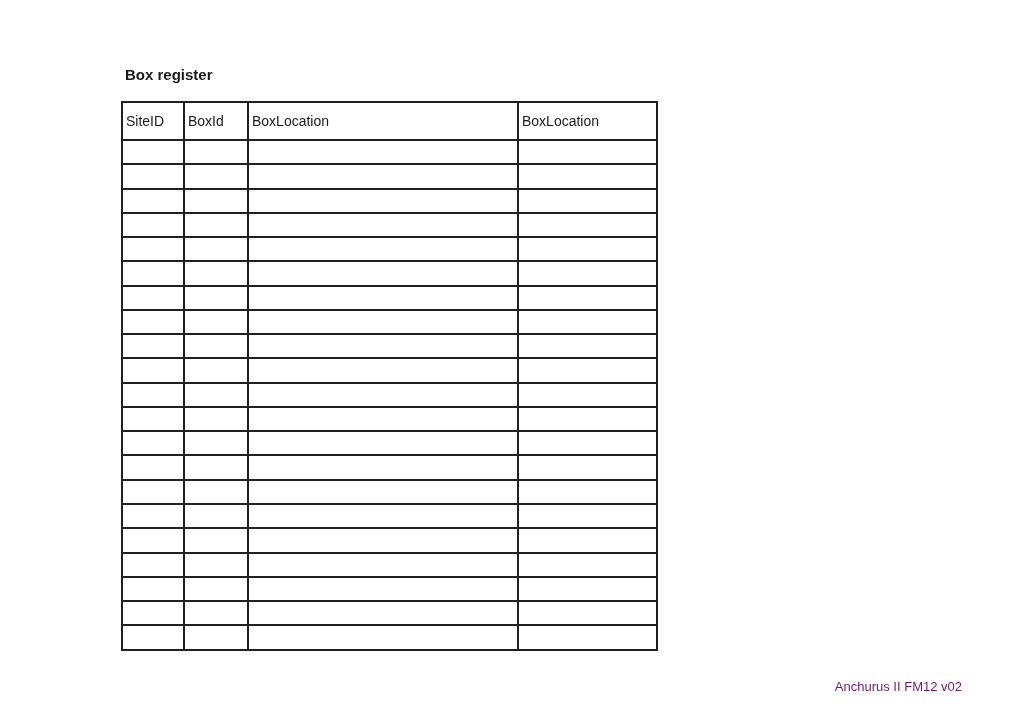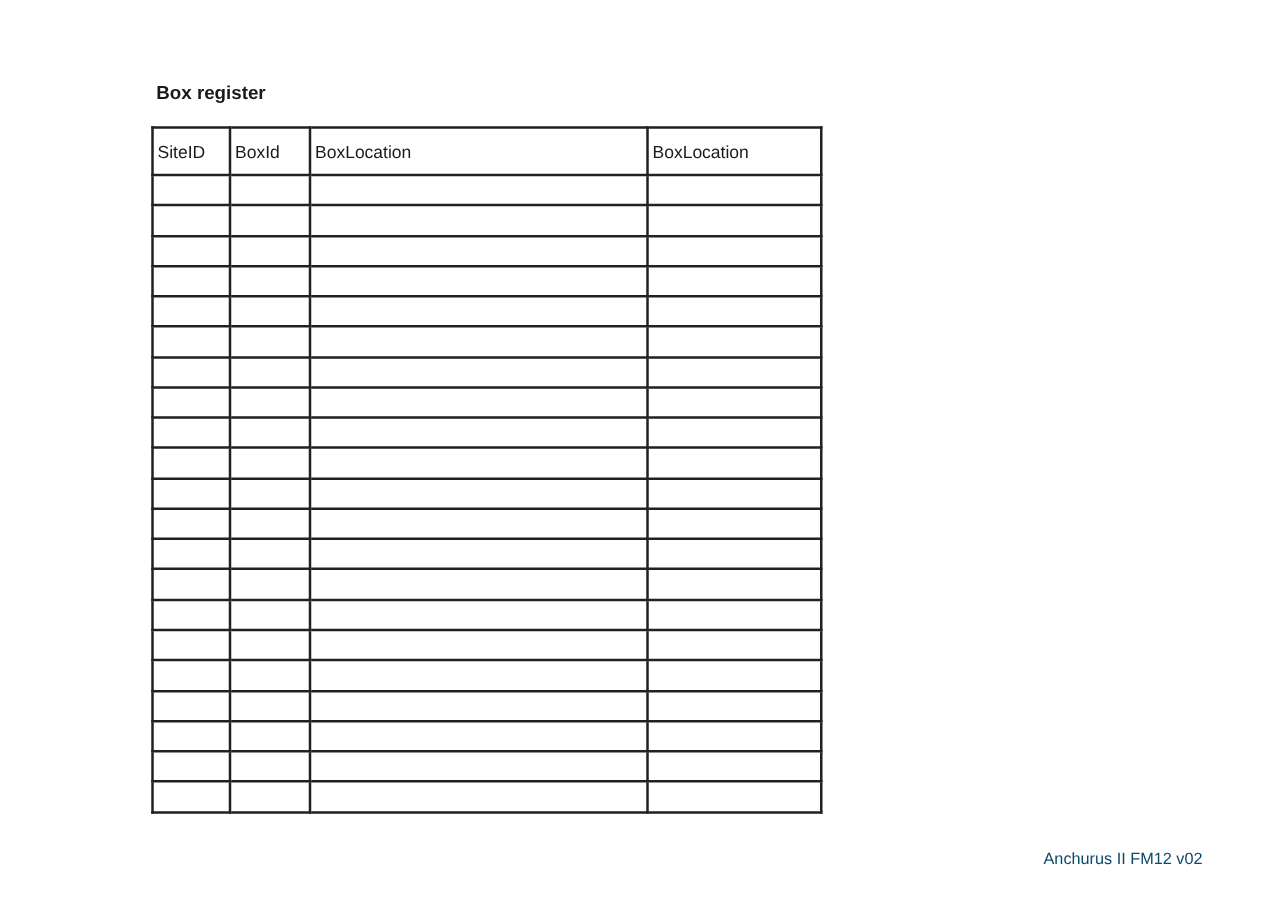--- a/index.html
+++ b/index.html
@@ -47,21 +47,21 @@
     color: #1a1a1a;
     overflow: hidden;
     white-space: nowrap;
   }
   table.register thead tr { height: 38px; }
   table.register tbody tr { height: 24.28px; }
   .doc-footer {
     position: absolute;
     top: 679px; right: 62px;
     font-size: 13px;
-    color: #0c4a6e;
+    color: #701a75;
     white-space: nowrap;
   }
 </style>
 </head>
 <body>
 
 <div class="page">
 
   <div class="doc-title">Box register</div>
 

